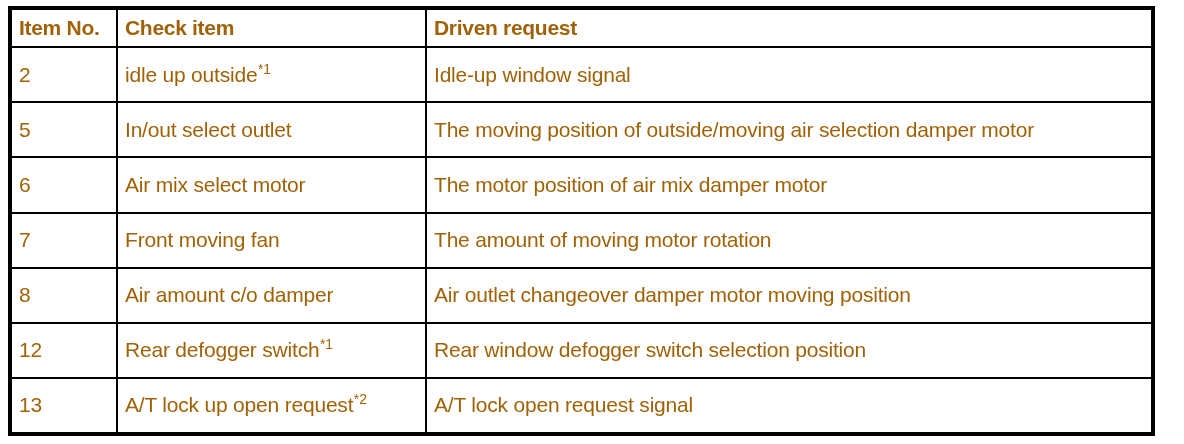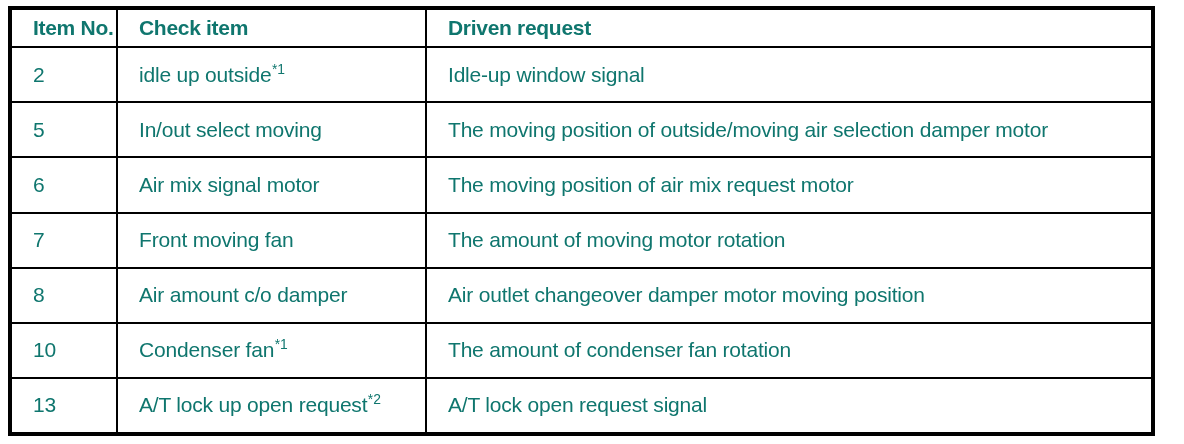--- a/index.html
+++ b/index.html
@@ -38,24 +38,24 @@
     background: #ffffff;
   }
   table.spec-table col.c-item   { width: 105px; }
   table.spec-table col.c-check  { width: 309px; }
   table.spec-table col.c-driven { width: 725px; }
 
   table.spec-table th,
   table.spec-table td {
     border-right: 2px solid #000000;
     border-bottom: 2px solid #000000;
-    padding: 0 0 0 21px;
+    padding: 0 0 0 7px;
     text-align: left;
     vertical-align: middle;
-    color: #0f766e;
+    color: #a16207;
     font-size: 21px;
     line-height: 1.05;
     letter-spacing: -0.2px;
     white-space: nowrap;
     overflow: hidden;
     background: #ffffff;
   }
   table.spec-table th:last-child,
   table.spec-table td:last-child {
     border-right: none;
@@ -103,42 +103,42 @@
         </tr>
       </thead>
       <tbody id="table-body">
           <tr>
             <td>2</td>
             <td><span class="cell-text">idle up outside</span><sup class="note-ref">*1</sup></td>
             <td>Idle-up window signal</td>
           </tr>
           <tr>
             <td>5</td>
-            <td><span class="cell-text">In/out select moving</span></td>
+            <td><span class="cell-text">In/out select outlet</span></td>
             <td>The moving position of outside/moving air selection damper motor</td>
           </tr>
           <tr>
             <td>6</td>
-            <td><span class="cell-text">Air mix signal motor</span></td>
-            <td>The moving position of air mix request motor</td>
+            <td><span class="cell-text">Air mix select motor</span></td>
+            <td>The motor position of air mix damper motor</td>
           </tr>
           <tr>
             <td>7</td>
             <td><span class="cell-text">Front moving fan</span></td>
             <td>The amount of moving motor rotation</td>
           </tr>
           <tr>
             <td>8</td>
             <td><span class="cell-text">Air amount c/o damper</span></td>
             <td>Air outlet changeover damper motor moving position</td>
           </tr>
           <tr>
-            <td>10</td>
-            <td><span class="cell-text">Condenser fan</span><sup class="note-ref">*1</sup></td>
-            <td>The amount of condenser fan rotation</td>
+            <td>12</td>
+            <td><span class="cell-text">Rear defogger switch</span><sup class="note-ref">*1</sup></td>
+            <td>Rear window defogger switch selection position</td>
           </tr>
           <tr>
             <td>13</td>
             <td><span class="cell-text">A/T lock up open request</span><sup class="note-ref">*2</sup></td>
             <td>A/T lock open request signal</td>
           </tr>
         </tbody>
     </table>
   </div>
 </div>

